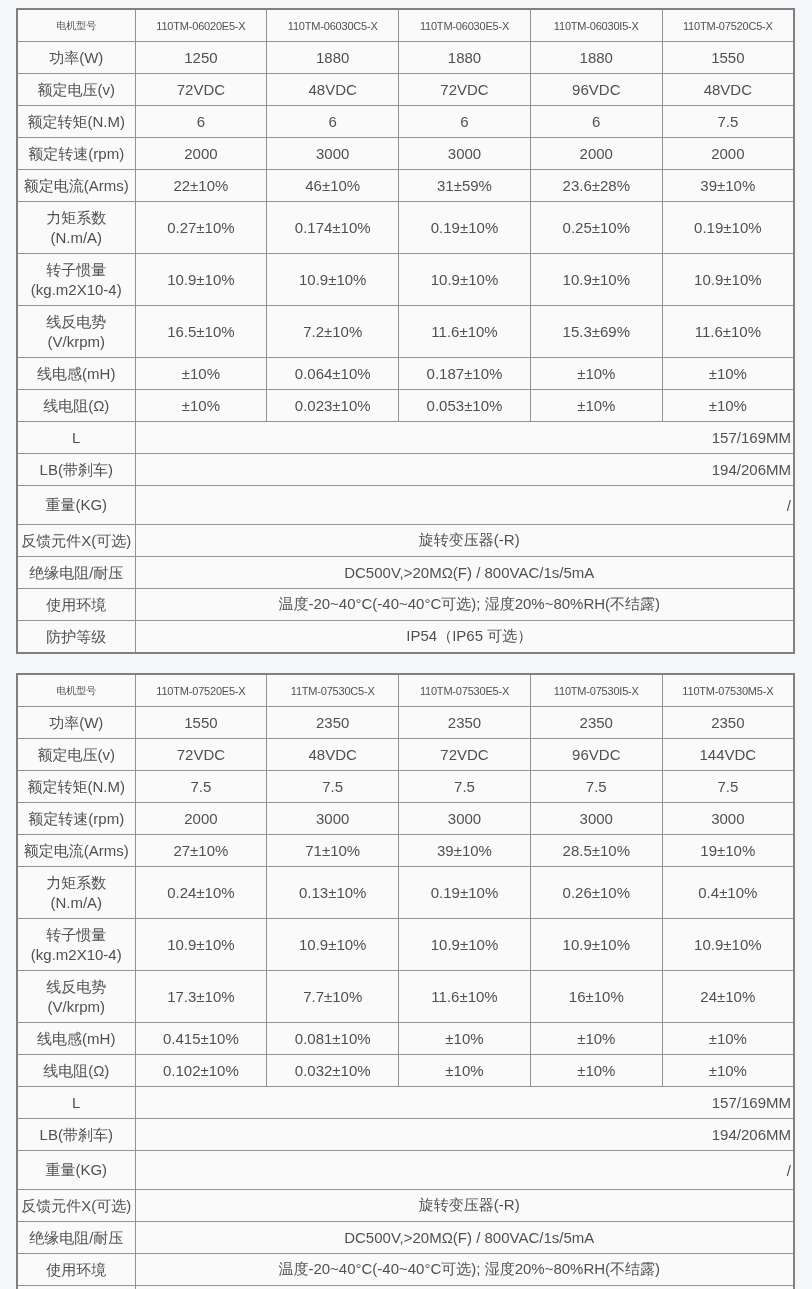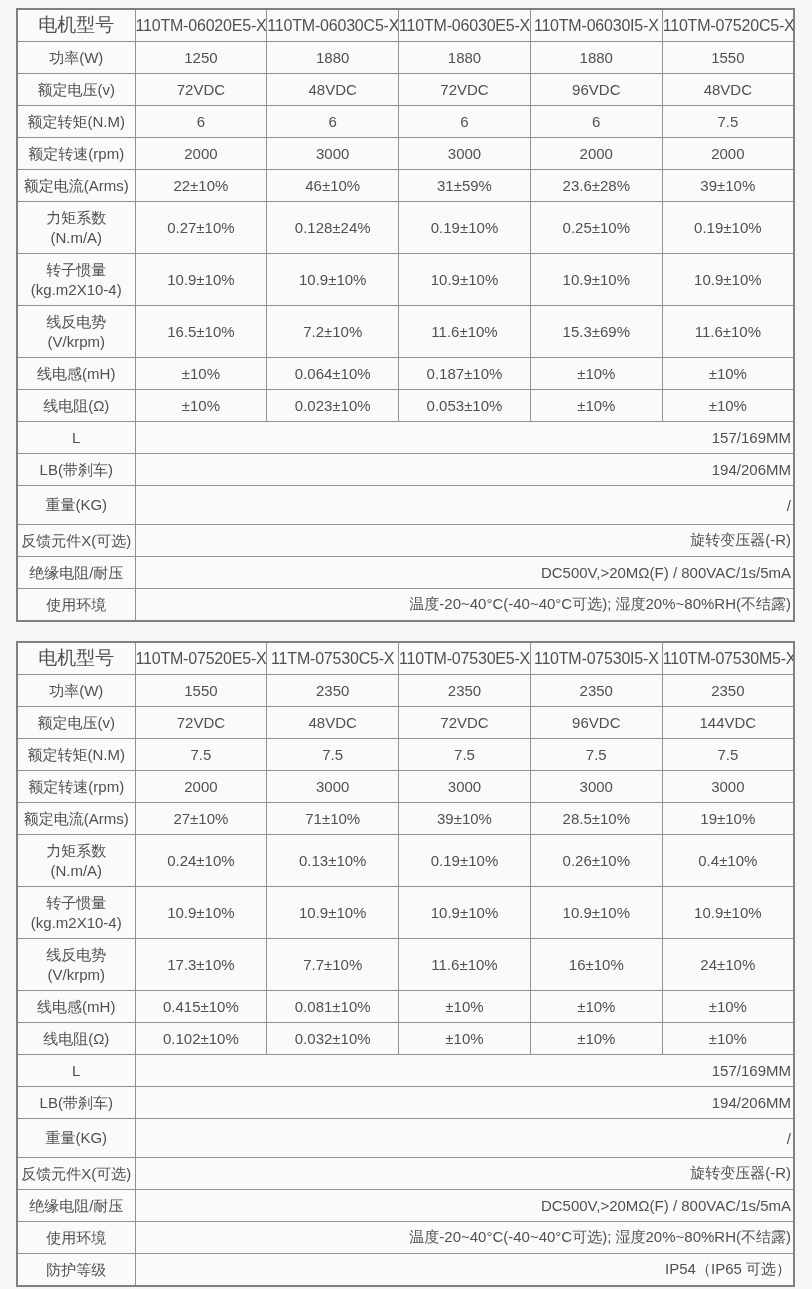--- a/index.html
+++ b/index.html
@@ -29,41 +29,41 @@
   }
   table.spec td {
     border: 1px solid #8f9296;
     height: 29px;
     padding: 1px 2px;
     text-align: center;
     vertical-align: middle;
     overflow: hidden;
   }
   table.spec tr.model-row td {
-    font-size: 16px;
+    font-size: 11px;
     letter-spacing: -0.2px;
     white-space: nowrap;
     padding: 1px 0;
   }
   table.spec tr.model-row td.label-cell {
-    font-size: 19px;
+    font-size: 10px;
     letter-spacing: 0;
   }
   table.spec td.label-cell {
     white-space: pre-line;
     line-height: 1.3;
   }
   table.spec tr.twoline td {
     height: 49px;
   }
   table.spec tr.tall td {
     height: 36px;
   }
   table.spec td.span-cell.left {
-    text-align: right;
+    text-align: center;
     padding-left: 12px;
   }
   table.spec td.span-cell.center {
     text-align: right;
   }
 </style>
 </head>
 <body>
 
 <div class="page">
@@ -123,21 +123,21 @@
           <td class="value-cell">22±10%</td>
           <td class="value-cell">46±10%</td>
           <td class="value-cell">31±59%</td>
           <td class="value-cell">23.6±28%</td>
           <td class="value-cell">39±10%</td>
         </tr>
         <tr class="twoline">
           <td class="label-cell">力矩系数
 (N.m/A)</td>
           <td class="value-cell">0.27±10%</td>
-          <td class="value-cell">0.128±24%</td>
+          <td class="value-cell">0.174±10%</td>
           <td class="value-cell">0.19±10%</td>
           <td class="value-cell">0.25±10%</td>
           <td class="value-cell">0.19±10%</td>
         </tr>
         <tr class="twoline">
           <td class="label-cell">转子惯量
 (kg.m2X10-4)</td>
           <td class="value-cell">10.9±10%</td>
           <td class="value-cell">10.9±10%</td>
           <td class="value-cell">10.9±10%</td>
@@ -185,20 +185,24 @@
           <td class="label-cell">反馈元件X(可选)</td>
           <td colspan="5" class="span-cell left">旋转变压器(-R)</td>
         </tr>
         <tr>
           <td class="label-cell">绝缘电阻/耐压</td>
           <td colspan="5" class="span-cell left">DC500V,&gt;20MΩ(F) / 800VAC/1s/5mA</td>
         </tr>
         <tr>
           <td class="label-cell">使用环境</td>
           <td colspan="5" class="span-cell left">温度-20~40°C(-40~40°C可选); 湿度20%~80%RH(不结露)</td>
+        </tr>
+        <tr>
+          <td class="label-cell">防护等级</td>
+          <td colspan="5" class="span-cell left">IP54（IP65 可选）</td>
         </tr>
       </tbody>
   </table>
 
   <table class="spec">
     <colgroup>
       <col style="width:118px">
       <col>
         <col>
         <col>

